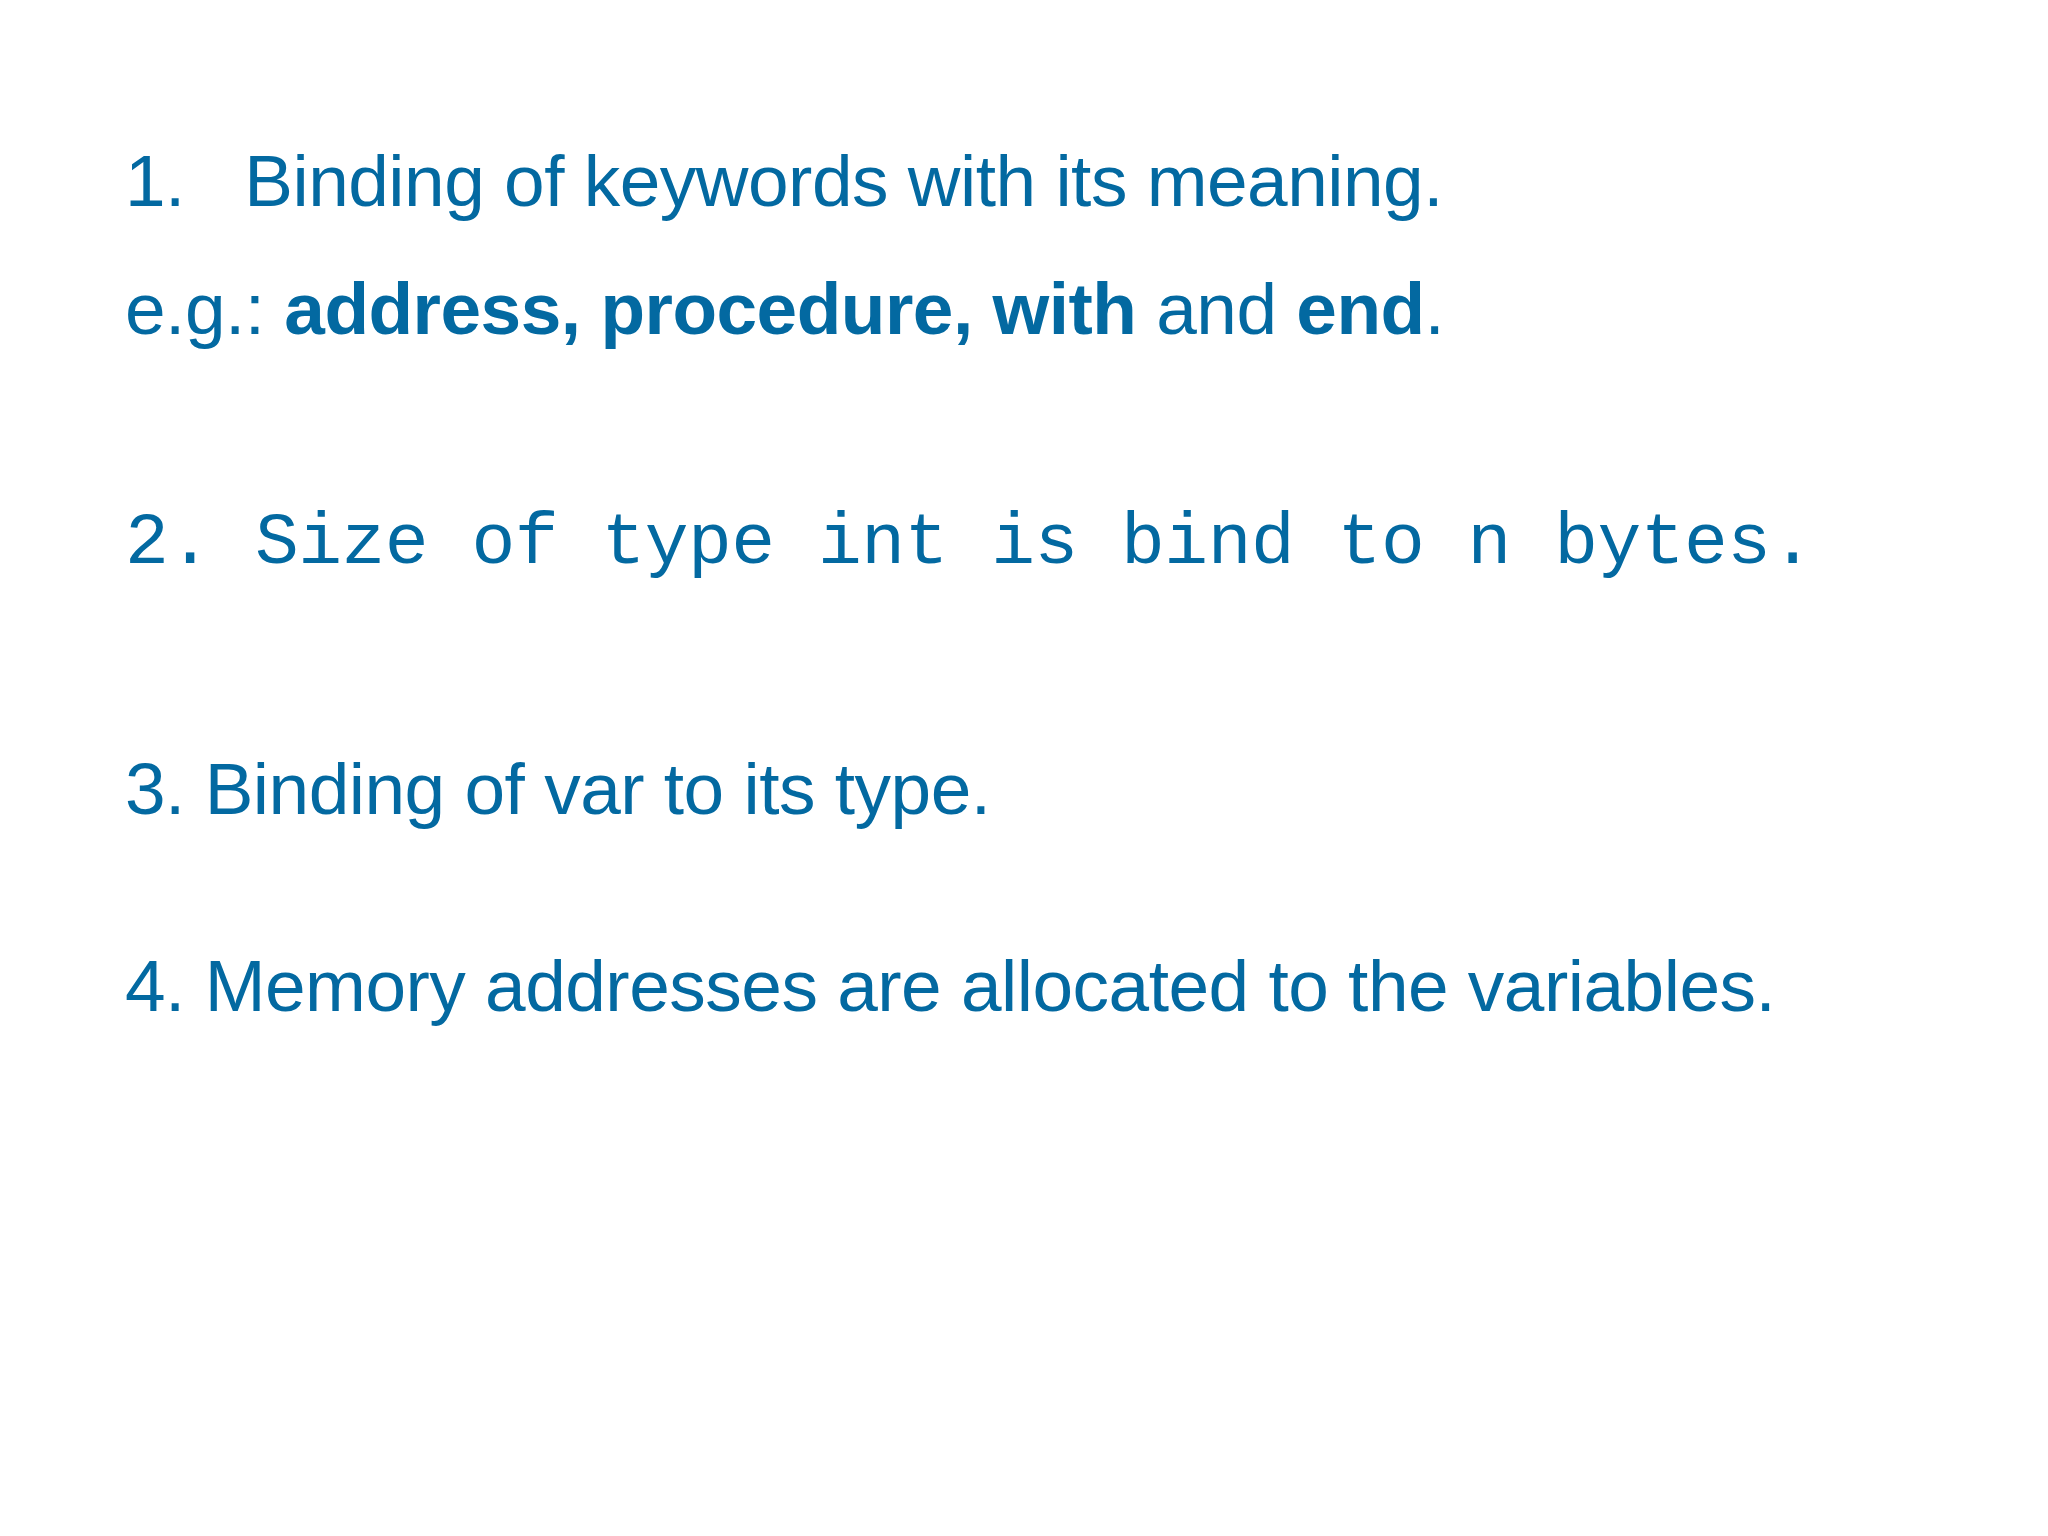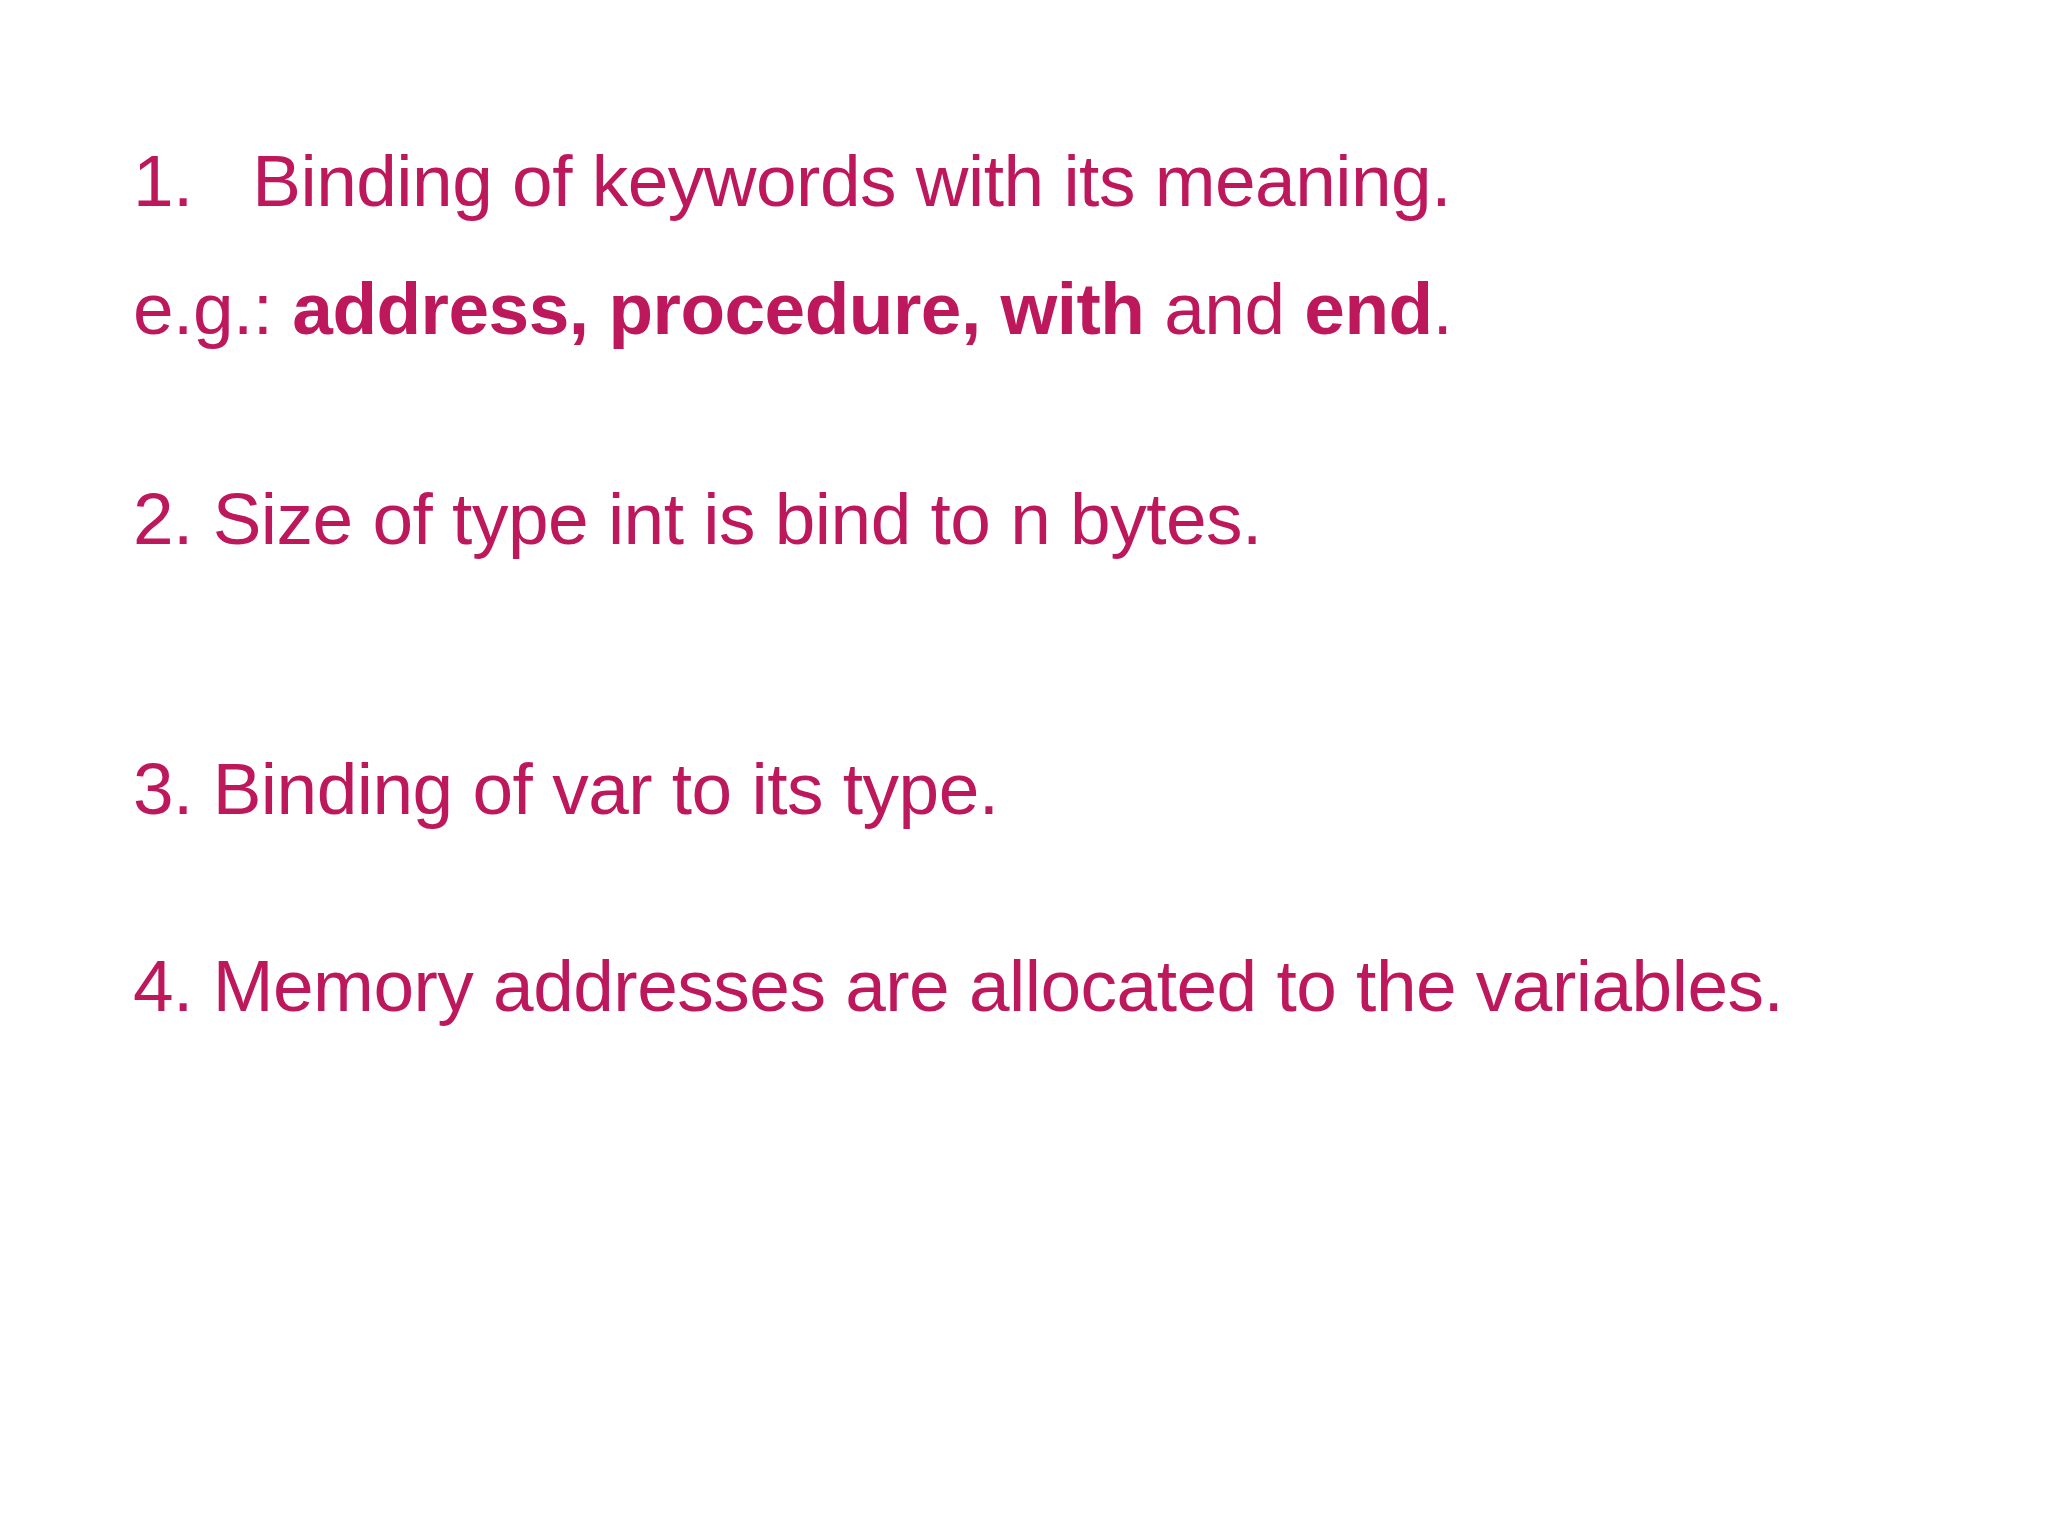--- a/index.html
+++ b/index.html
@@ -18,28 +18,27 @@
     position: absolute;
     inset: 0;
     background: #ffffff;
   }
   .line {
     position: absolute;
     left: 125px;
     font-size: 73px;
     line-height: 1;
     white-space: pre;
-    color: #be185d;
+    color: #0369a1;
     letter-spacing: -0.5px;
-    margin-left: 8px;
   }
   .line .seg-bold { font-weight: 700; }
   .pos-1 { top: 144px; }
   .pos-2 { top: 272px; }
-  .pos-3 { top: 482px; }
+  .pos-3 { top: 507px; font-family: Liberation Mono, monospace; }
   .pos-4 { top: 752px; }
   .pos-5 { top: 949px; }
   .pos-6 { top: 1247px; }
 </style>
 </head>
 <body>
 
 <div class="slide">
 
   <div class="line pos-1">1.   Binding of keywords with its meaning.</div>

